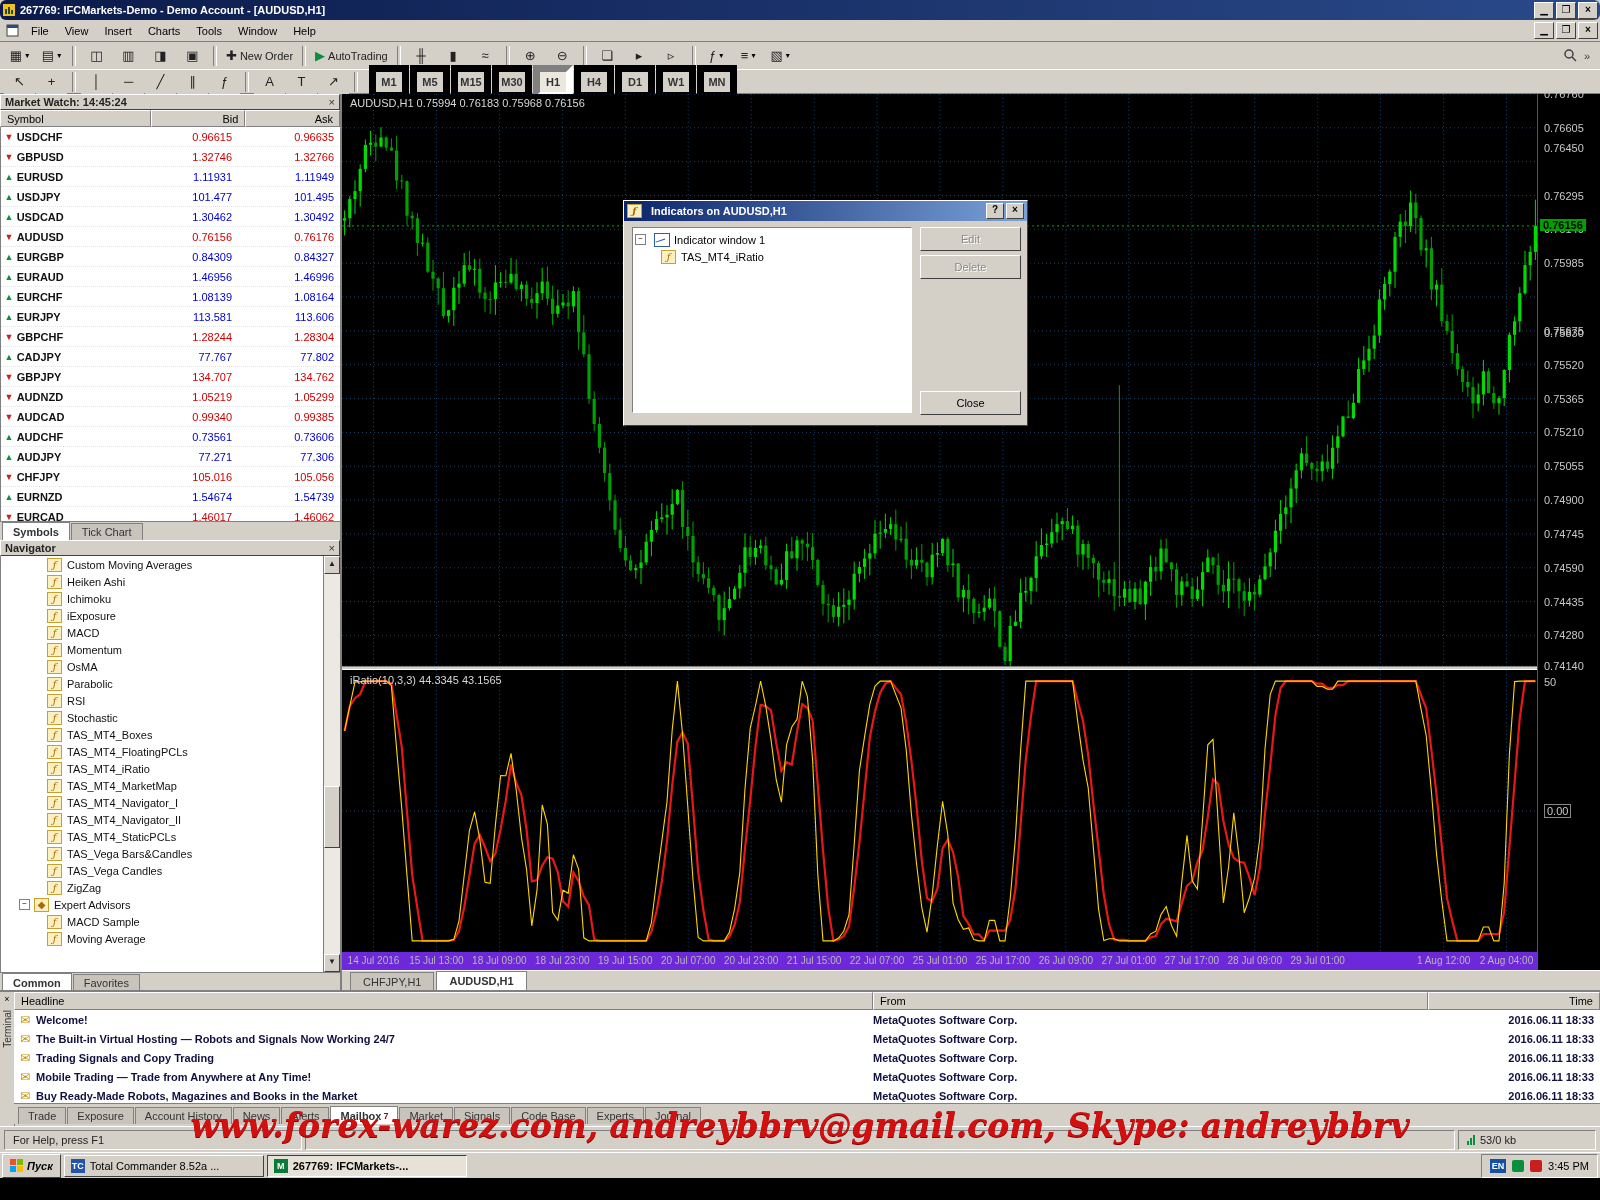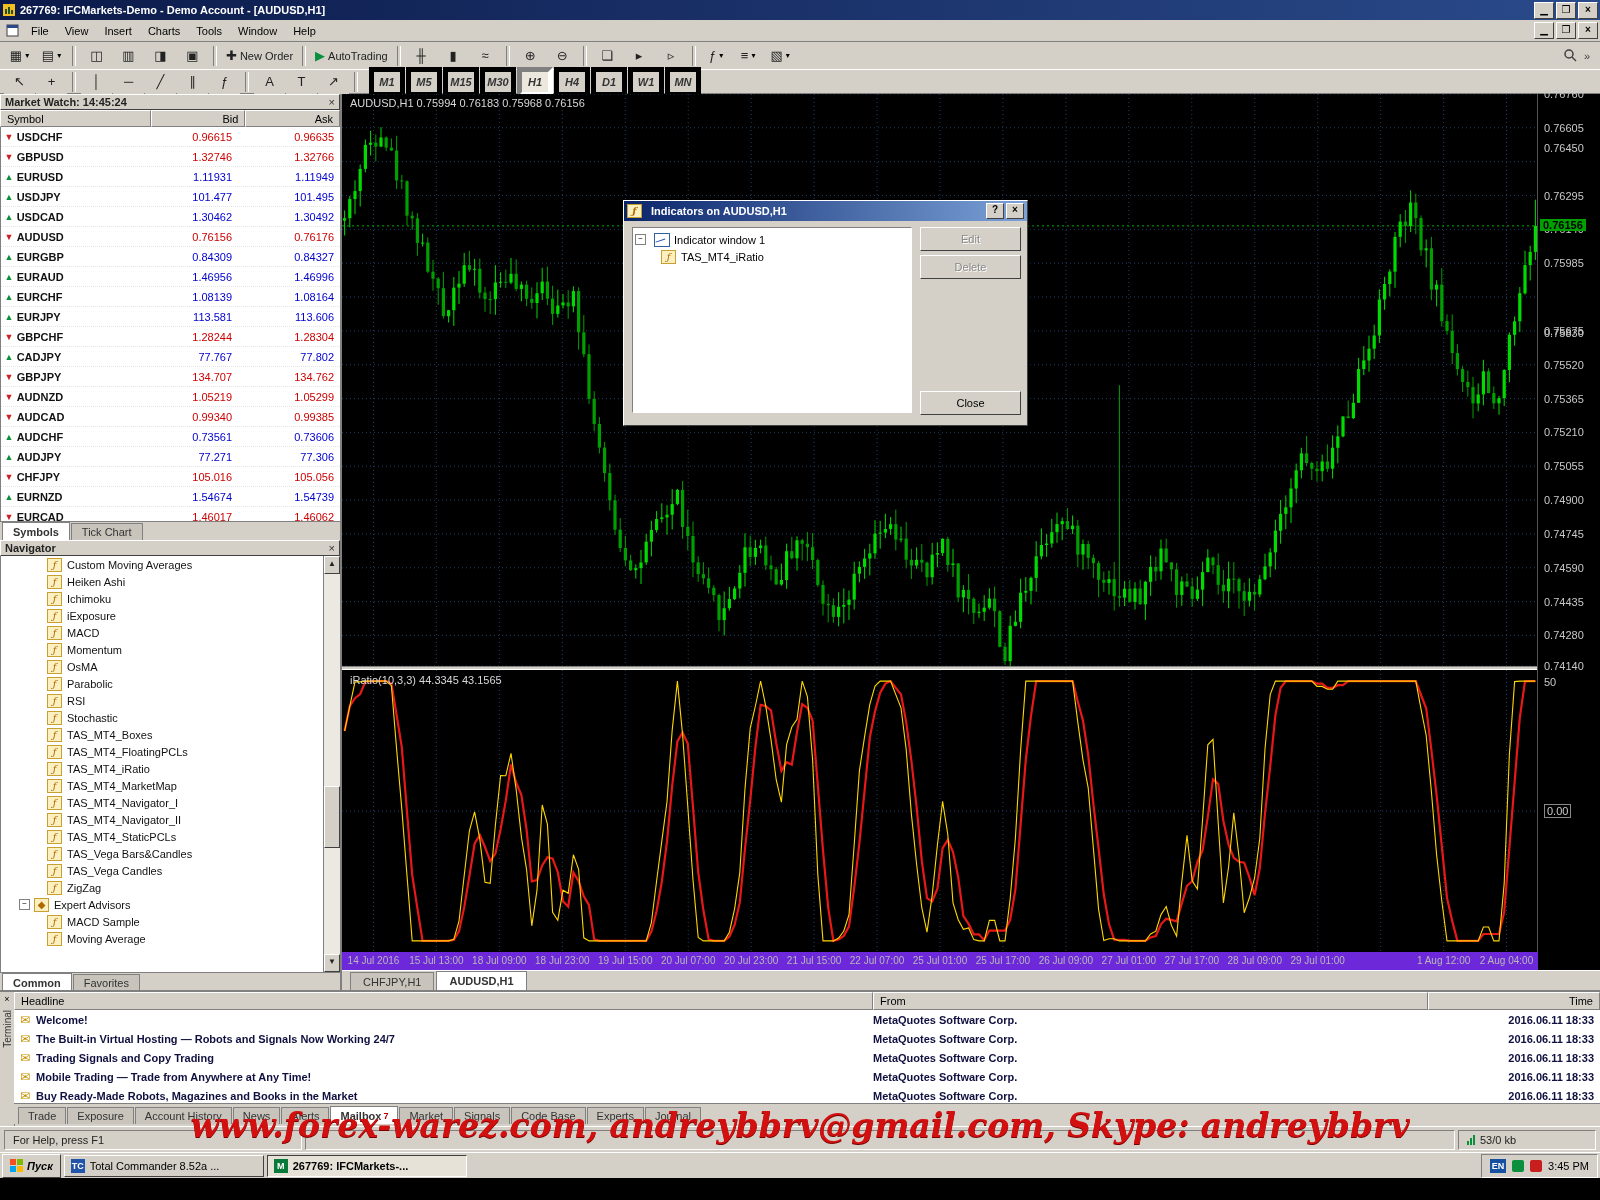--- a/index.html
+++ b/index.html
@@ -1,35 +1,35 @@
 <!DOCTYPE html>
 <html><head>
 <meta charset="utf-8">
 <style>
   html,body{margin:0;padding:0;background:#000;}
   #root{position:relative;width:1600px;height:1200px;overflow:hidden;
         font-family:"Liberation Sans","DejaVu Sans",sans-serif;font-size:11px;color:#000;background:#d4d0c8;}
   
   #titlebar{position:absolute;left:0;top:0;width:1600px;height:20px;
-    background:linear-gradient(90deg,#0b1a4a,#2a4a8a);color:#fff;display:flex;align-items:center;gap:4px;padding:0 2px;box-sizing:border-box;font-weight:bold;}
+    background:linear-gradient(90deg,#0b1a4a,#2a4a8a);color:#fff;display:flex;align-items:center;gap:4px;padding:0 2px;box-sizing:border-box;font-weight:bold;border-radius:6px;}
   .win-btn{width:18px;height:15px;background:#d4d0c8;border:1px solid;border-color:#fff #404040 #404040 #fff;
     color:#000;font-size:10px;line-height:13px;text-align:center;margin-left:2px;font-weight:bold;}
   #menubar{position:absolute;left:0;top:20px;width:1600px;height:22px;background:#d4d0c8;display:flex;align-items:center;
     border-bottom:1px solid #808080;padding:0 2px;box-sizing:border-box;}
   .menu-item{padding:3px 8px;}
   #toolbar1{position:absolute;left:0;top:42px;width:1600px;height:28px;background:#d4d0c8;display:flex;align-items:center;
     border-bottom:1px solid #fff;padding:0 4px;box-sizing:border-box;gap:1px;}
   #toolbar2{position:absolute;left:0;top:70px;width:1600px;height:24px;background:#d4d0c8;display:flex;align-items:center;
     border-bottom:1px solid #808080;padding:0 4px;box-sizing:border-box;gap:1px;}
   .tbtn{height:22px;min-width:23px;display:flex;align-items:center;justify-content:center;gap:3px;
     border:1px solid #d4d0c8;padding:0 3px;color:#222;}
   .tbtn .g{font-size:13px;line-height:1;}
   .tsep{width:2px;height:20px;border-left:1px solid #808080;border-right:1px solid #fff;margin:0 4px;}
   .dd{font-size:8px;color:#000;}
-  .tf-btn{height:20px;min-width:26px;display:flex;align-items:center;justify-content:center;border:5px solid #000000;font-weight:bold;color:#333;font-style:italic;}
+  .tf-btn{height:20px;min-width:26px;display:flex;align-items:center;justify-content:center;border:7px solid #000000;font-weight:bold;color:#333;}
   .tf-btn.active{border-color:#808080 #fff #fff #808080;background:#ece8de;}
   
   #left{position:absolute;left:0;top:94px;width:342px;height:896px;background:#d4d0c8;border-right:2px solid #808080;box-sizing:border-box;}
   .panel-title{height:16px;background:#d4d0c8;border:1px solid;border-color:#fff #404040 #404040 #fff;
     display:flex;align-items:center;padding:0 4px;box-sizing:border-box;font-weight:bold;color:#222;}
   .panel-title .x{margin-left:auto;font-weight:normal;color:#333;}
   #market-watch{position:absolute;left:0;top:0;width:340px;height:446px;}
   #mw-head{display:flex;height:17px;}
   .mw-hcell{border:1px solid;border-color:#fff #808080 #808080 #fff;background:#d4d0c8;display:flex;align-items:center;padding:0 6px;box-sizing:border-box;}
   .mw-hcell.c0{width:160px;}

